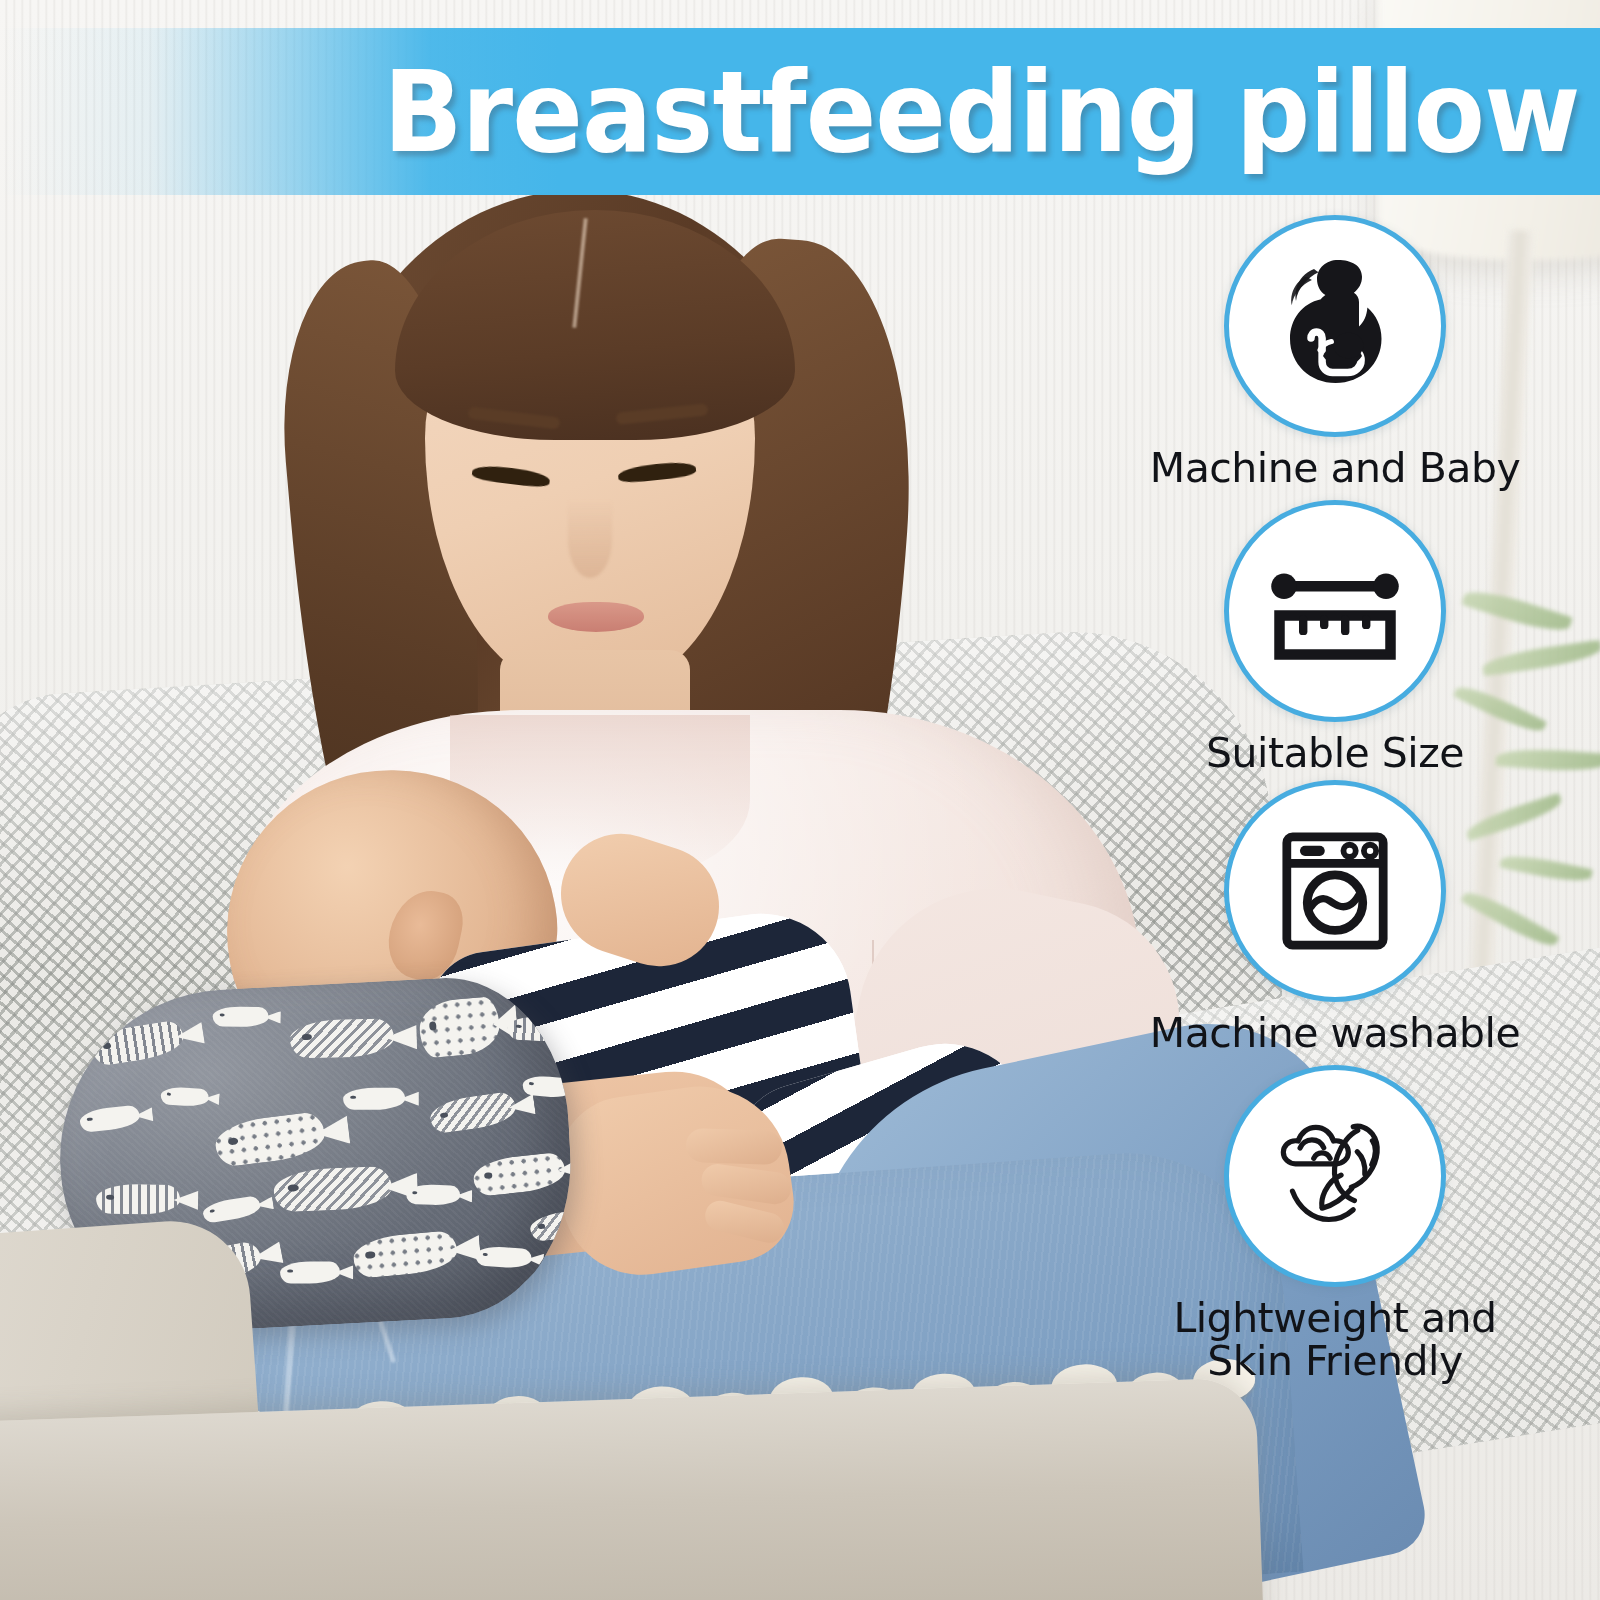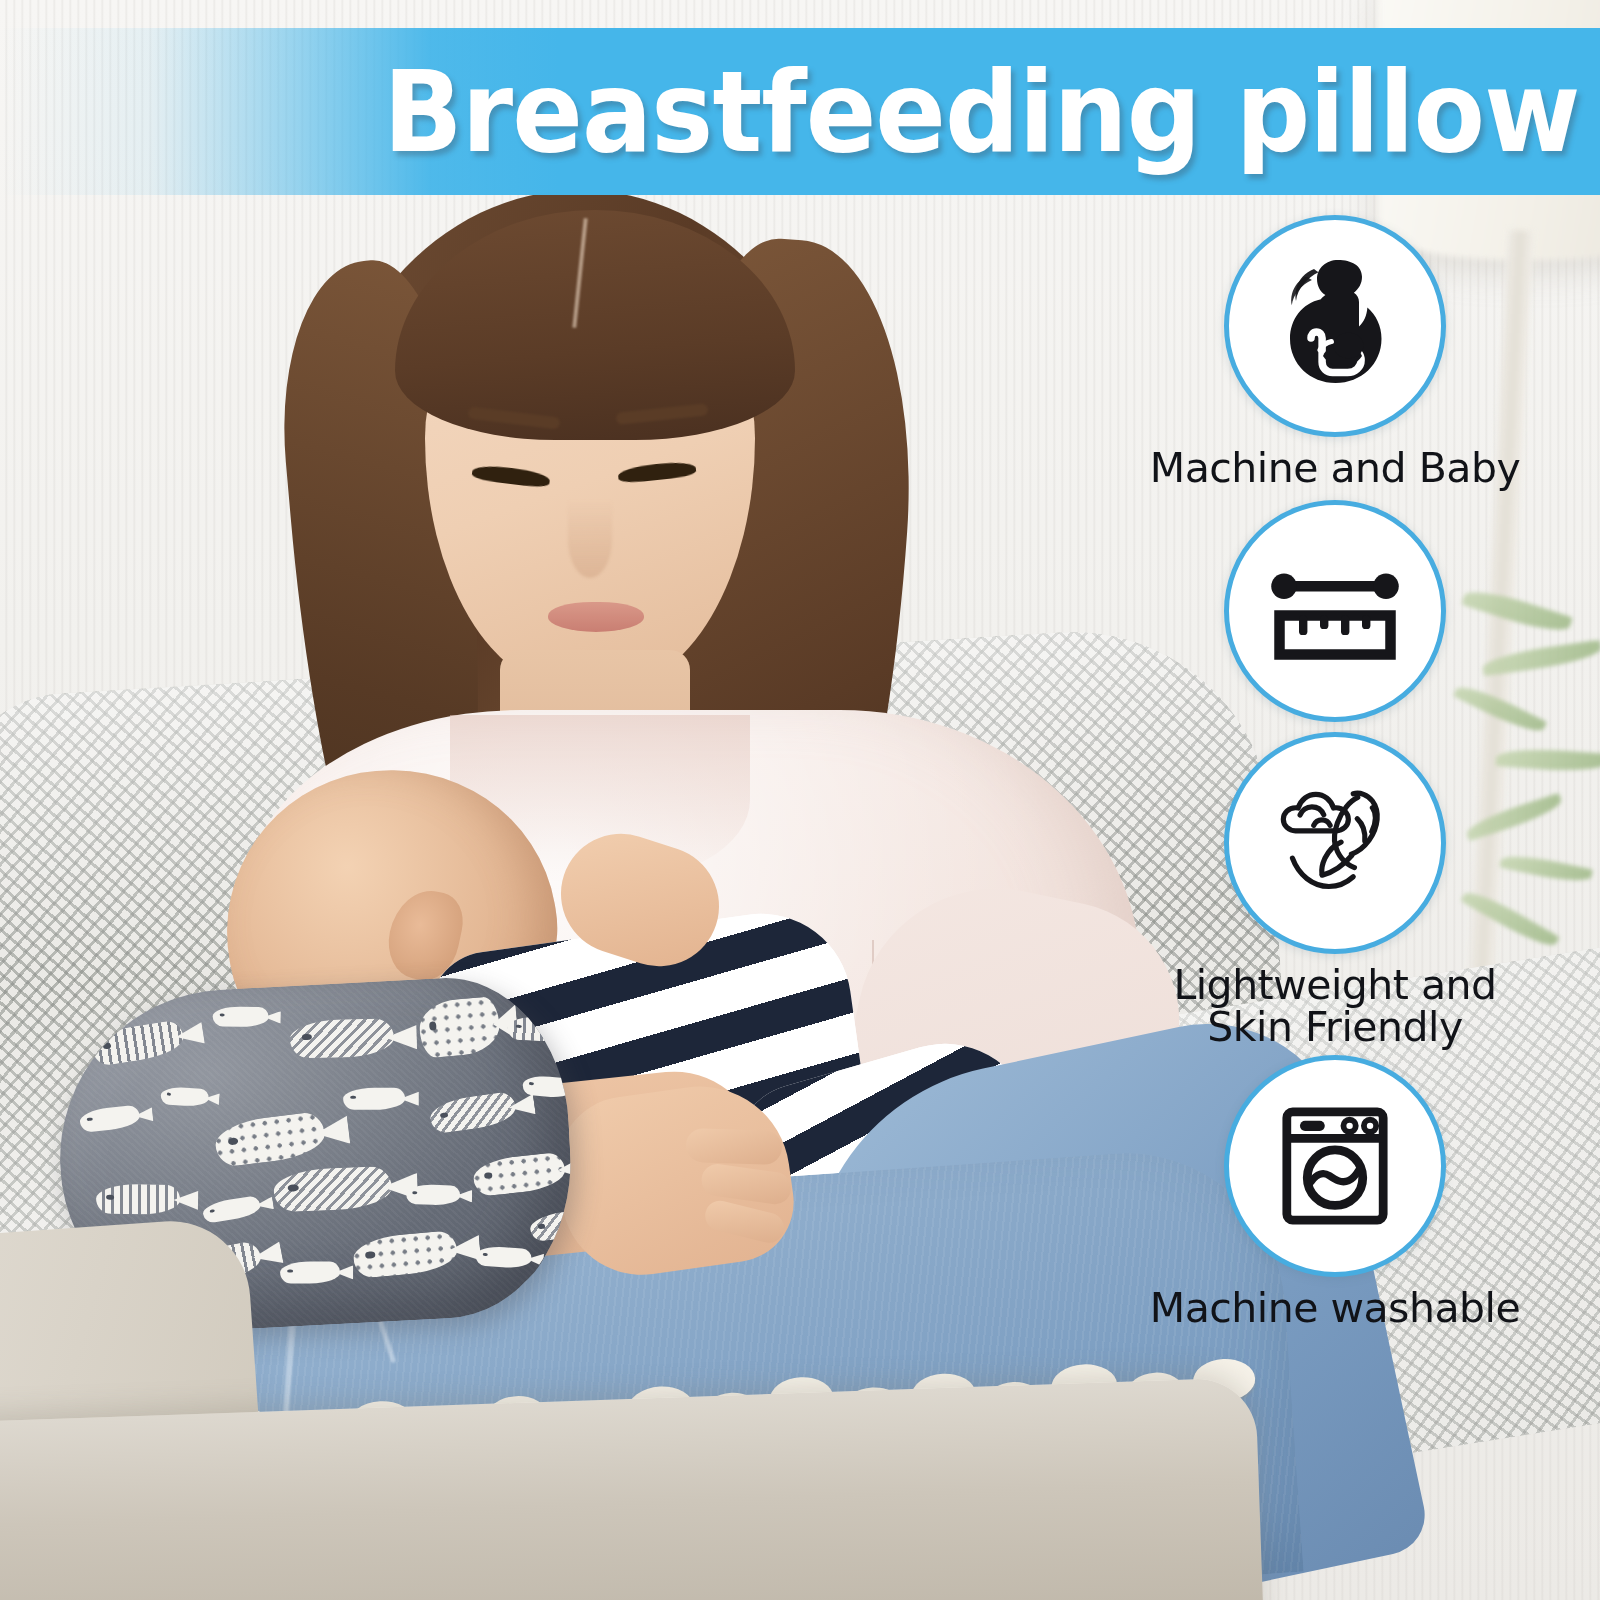--- a/index.html
+++ b/index.html
@@ -590,20 +590,38 @@
             <circle cx="16" cy="33.5" r="8.5"></circle>
             <circle cx="84" cy="33.5" r="8.5"></circle>
             <path d="M13 53h74v26H13z" fill="none" stroke="#16161a" stroke-width="7"></path>
             <rect x="26" y="53" width="5.6" height="13" rx="2.4"></rect>
             <rect x="40" y="53" width="5.6" height="9" rx="2.4"></rect>
             <rect x="54" y="53" width="5.6" height="13" rx="2.4"></rect>
             <rect x="68" y="53" width="5.6" height="9" rx="2.4"></rect>
           </g>
         </svg>
       </div>
+      <div class="feature-label">Suitable Size</div>
+    </div>
+
+    <div class="feature f4">
+      <div class="badge">
+        <svg width="146" height="146" viewBox="0 0 100 100">
+          <g fill="none" stroke="#16161a" stroke-width="6" stroke-linejoin="round">
+            <rect x="17" y="13" width="66" height="74" rx="4"></rect>
+            <path d="M17 31h66"></path>
+          </g>
+          <rect x="26" y="19" width="17" height="7" rx="3.5" fill="#16161a"></rect>
+          <circle cx="60" cy="22.5" r="4.2" fill="none" stroke="#16161a" stroke-width="4"></circle>
+          <circle cx="74" cy="22.5" r="4.2" fill="none" stroke="#16161a" stroke-width="4"></circle>
+          <circle cx="50" cy="58" r="19" fill="none" stroke="#16161a" stroke-width="6"></circle>
+          <path d="M33.5 61c4-6 8.6-7 12.6-4.4 4.2 2.8 8.4 5.6 13.2 3.4 2.8-1.2 5-3.8 7-7.2" fill="none" stroke="#16161a" stroke-width="5" stroke-linecap="round"></path>
+        </svg>
+      </div>
+      <div class="feature-label">Machine washable</div>
     </div>
 
     <div class="feature f3">
       <div class="badge">
         <svg width="152" height="152" viewBox="0 0 100 100">
           <g fill="none" stroke="#16161a" stroke-width="3.4" stroke-linecap="round" stroke-linejoin="round">
             <path d="M24 42c-4.4 0-8-3.4-8-7.6s3.6-7.6 8-7.6c.6 0 1.2.1 1.8.2C27.4 21.6 32 18 37.4 18c5.4 0 10 3.6 11.6 9 .6-.1 1.2-.2 1.8-.2 4.4 0 8 3.4 8 7.6S55.2 42 50.8 42H24z"></path>
             <path d="M27 31.6c1.2-3.2 4.2-5.4 7.8-5.4 3.4 0 6.4 2 7.8 5.2"></path>
             <path d="M36 38.4c1-2.2 3-3.6 5.4-3.6 2.4 0 4.4 1.4 5.4 3.6"></path>
             <path d="M22 60c4 11 13.4 18.6 24 18.6 6 0 11.6-2.4 16-6.4"></path>
@@ -614,31 +632,14 @@
             <path d="M54 49.4c-4.2 1.8-8.2 5.6-10.6 10.6-1.8 3.8-2.4 7.6-2 10.6"></path>
             <path d="M50.2 51c1.2 6.6 6 12.6 12.6 15.2"></path>
             <path d="M64.6 34c3.6 3.4 5.4 9 5 14.6"></path>
           </g>
         </svg>
       </div>
       <div class="feature-label">Lightweight and
 Skin Friendly</div>
     </div>
 
-    <div class="feature f4">
-      <div class="badge">
-        <svg width="146" height="146" viewBox="0 0 100 100">
-          <g fill="none" stroke="#16161a" stroke-width="6" stroke-linejoin="round">
-            <rect x="17" y="13" width="66" height="74" rx="4"></rect>
-            <path d="M17 31h66"></path>
-          </g>
-          <rect x="26" y="19" width="17" height="7" rx="3.5" fill="#16161a"></rect>
-          <circle cx="60" cy="22.5" r="4.2" fill="none" stroke="#16161a" stroke-width="4"></circle>
-          <circle cx="74" cy="22.5" r="4.2" fill="none" stroke="#16161a" stroke-width="4"></circle>
-          <circle cx="50" cy="58" r="19" fill="none" stroke="#16161a" stroke-width="6"></circle>
-          <path d="M33.5 61c4-6 8.6-7 12.6-4.4 4.2 2.8 8.4 5.6 13.2 3.4 2.8-1.2 5-3.8 7-7.2" fill="none" stroke="#16161a" stroke-width="5" stroke-linecap="round"></path>
-        </svg>
-      </div>
-      <div class="feature-label">Machine washable</div>
-    </div>
-
   </div>
 </div>
 
 </body></html>

